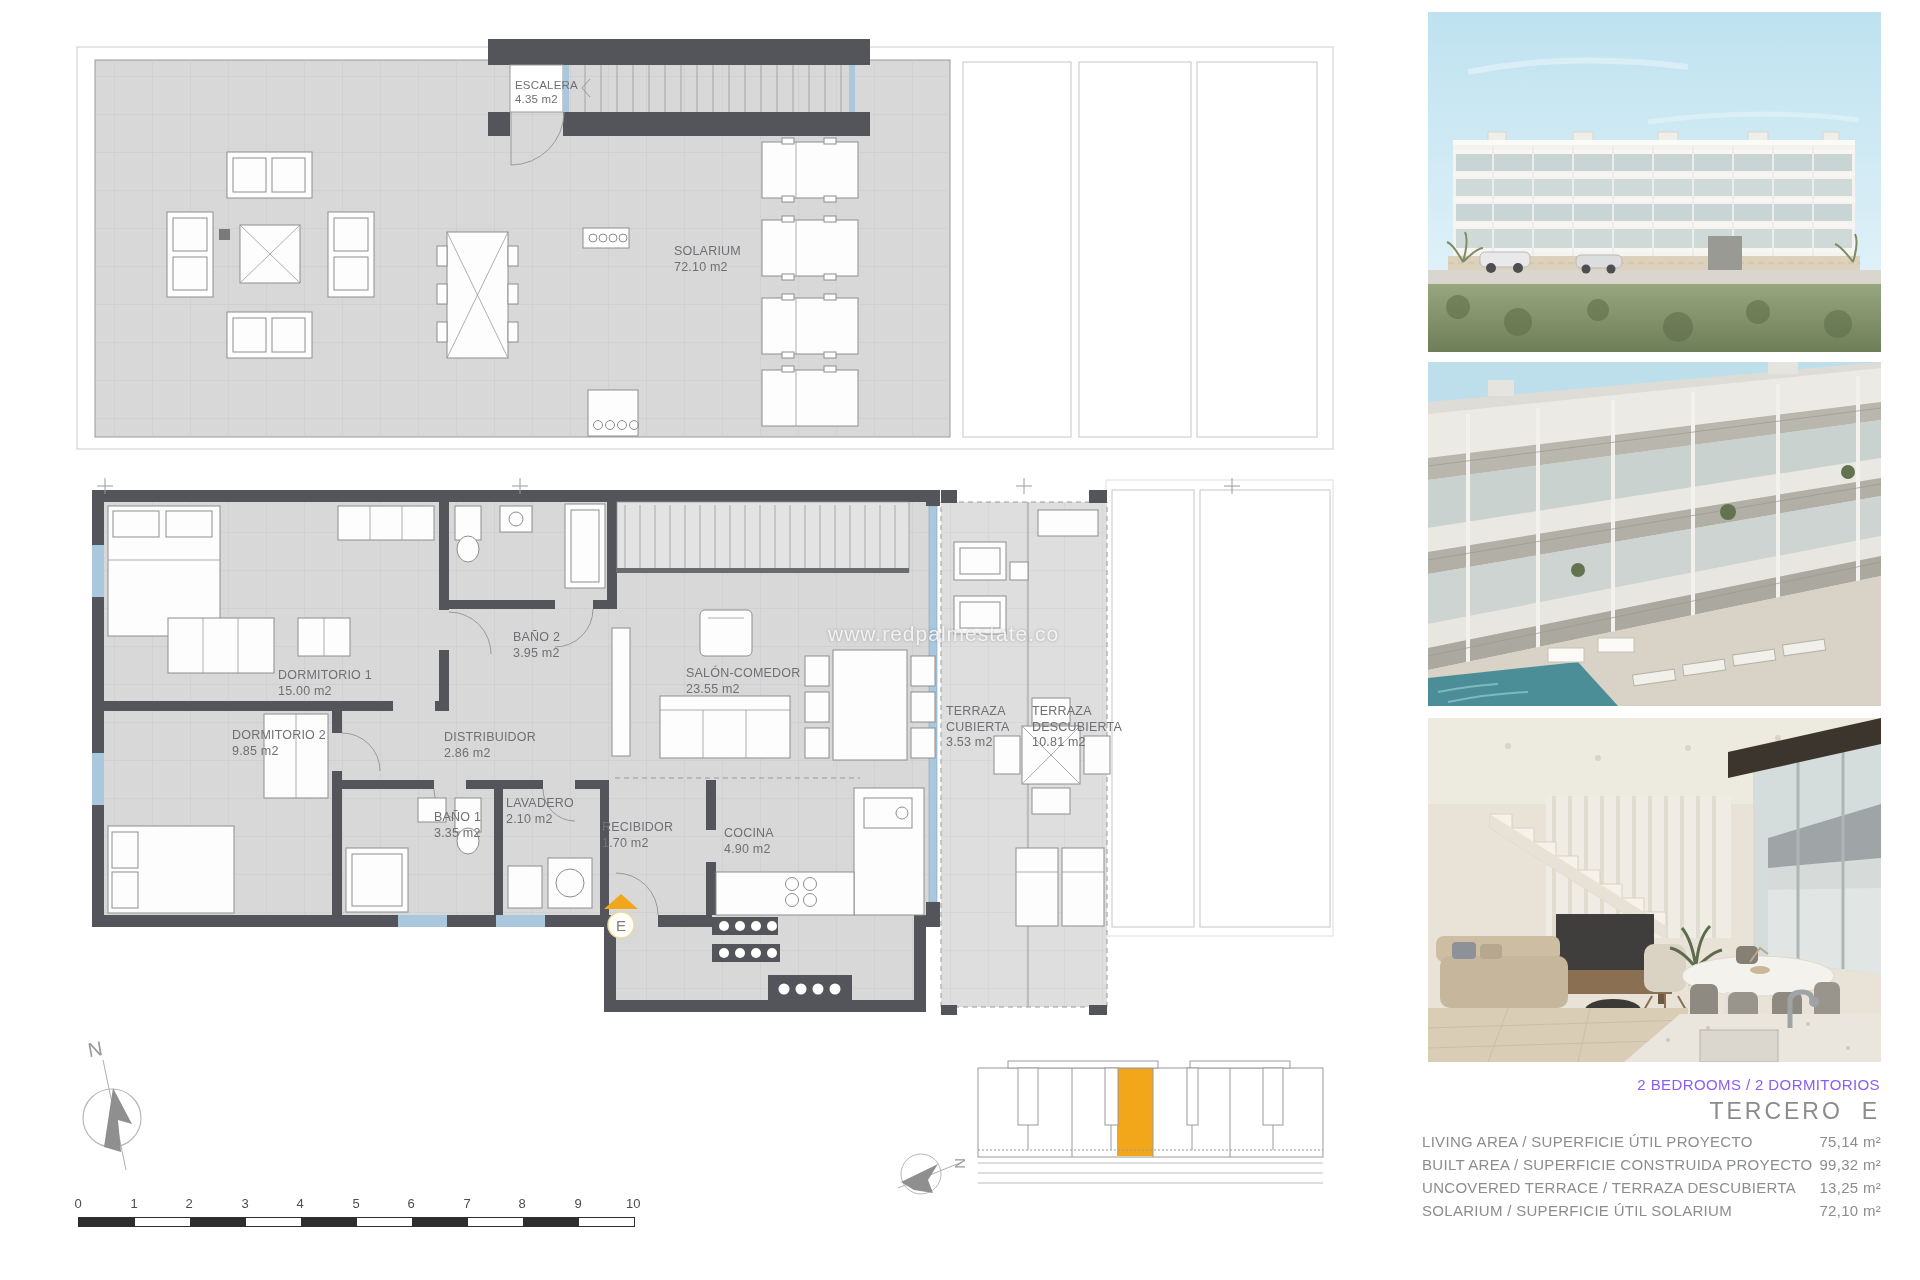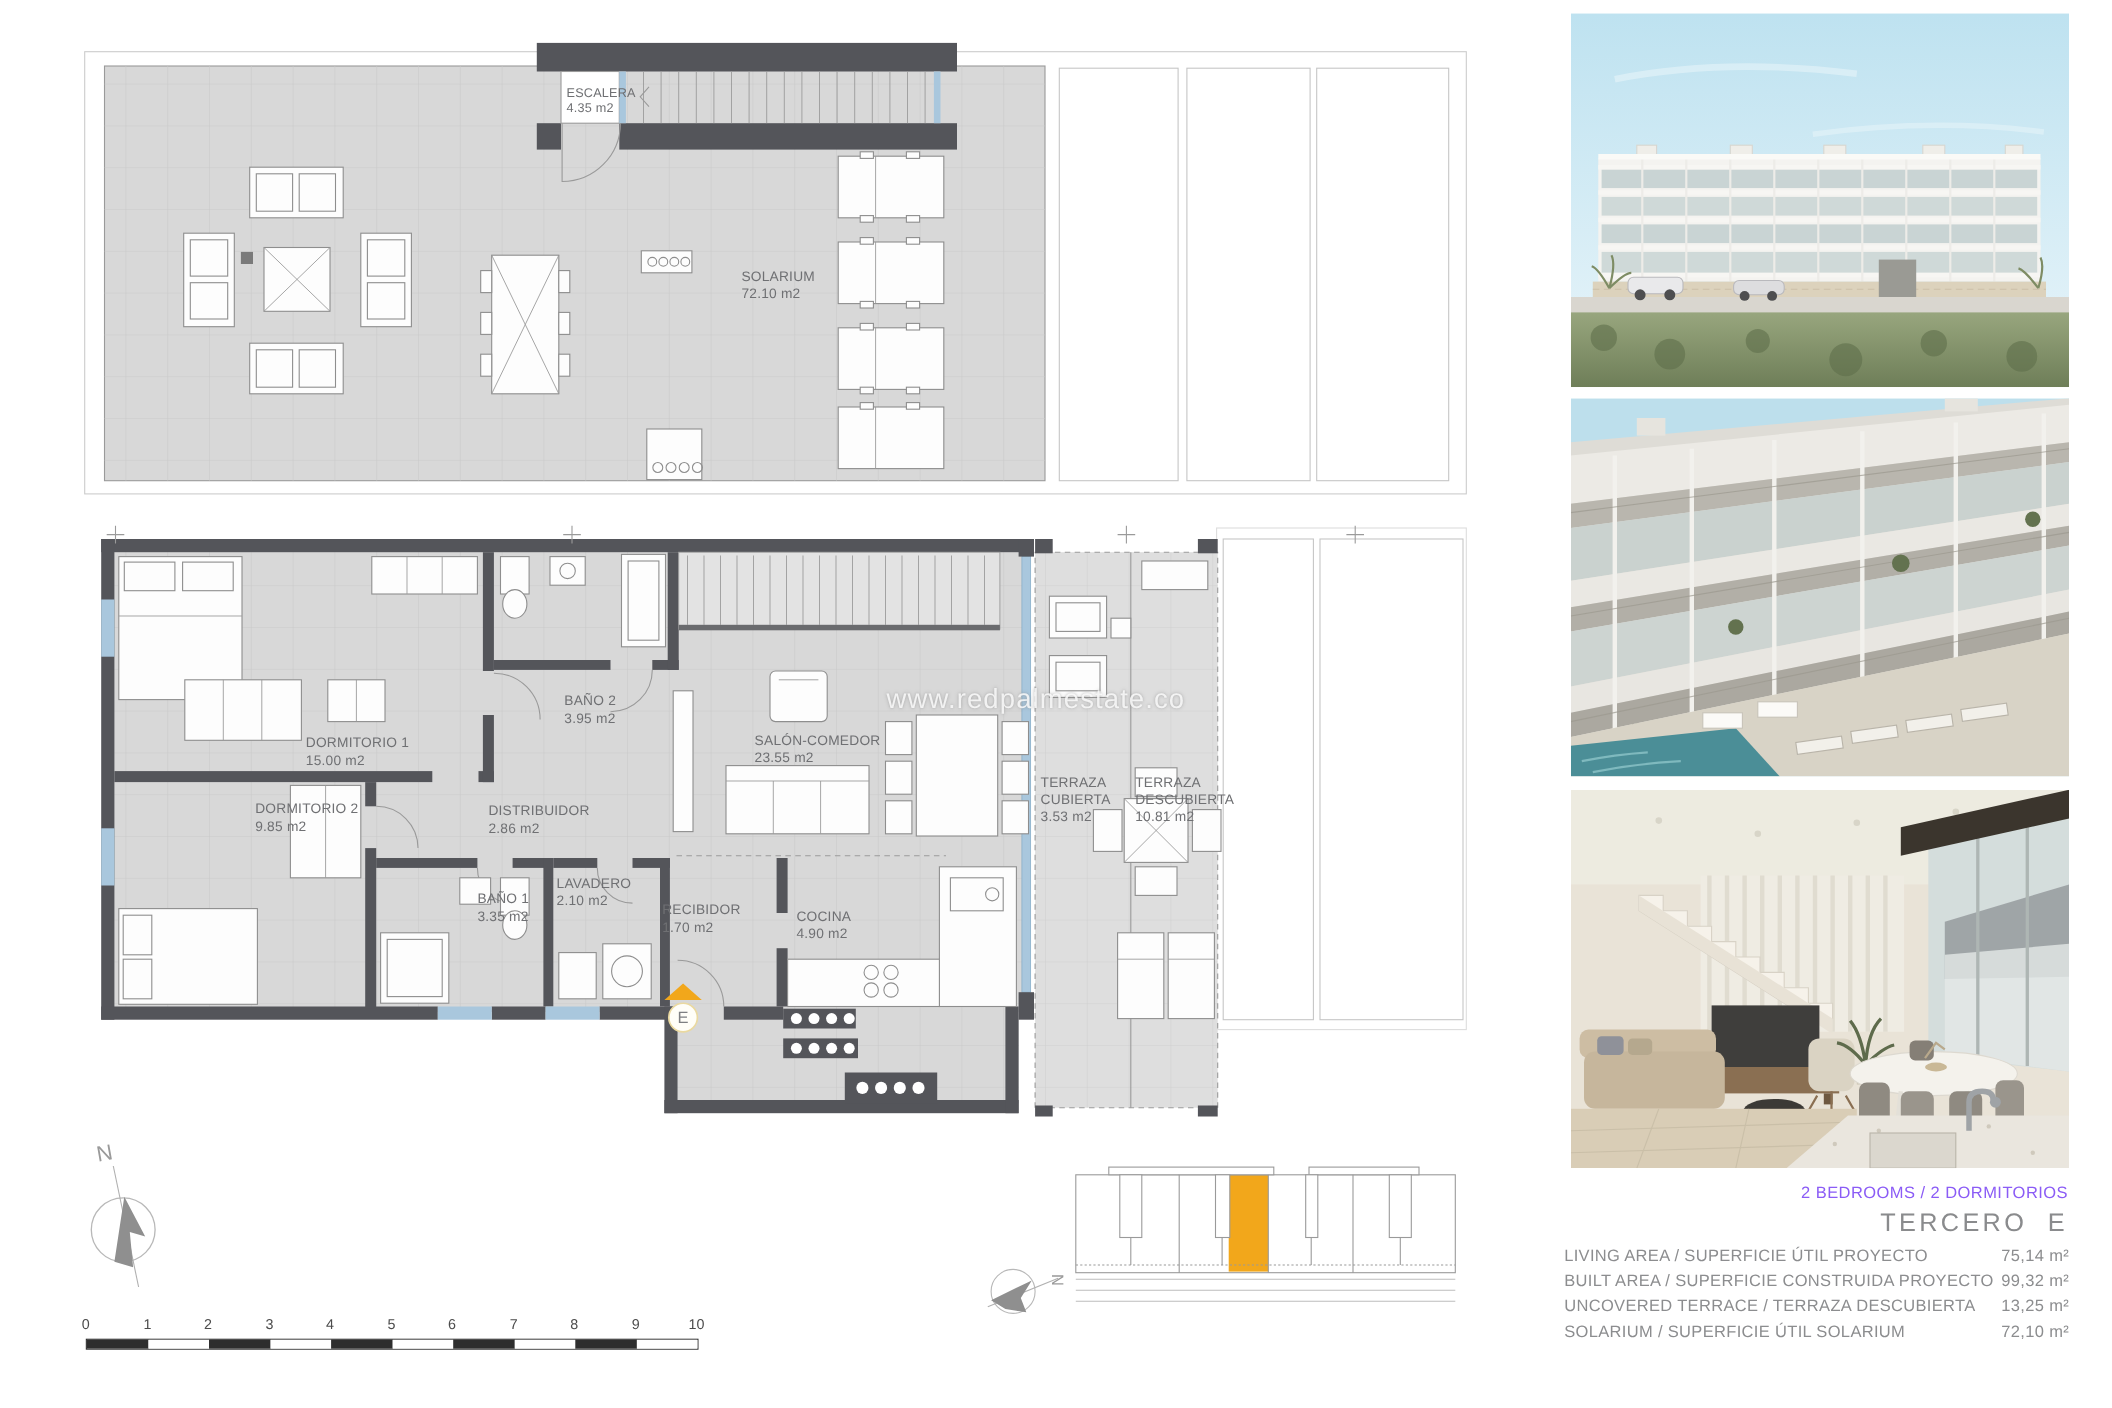--- a/index.html
+++ b/index.html
@@ -18,21 +18,21 @@
   .thin{stroke:#C6C6C6;stroke-width:1;fill:#FFFFFF;}
   .dotc{fill:#FFFFFF;}
   
   .room-label{position:absolute;font-size:12.5px;line-height:15.5px;color:#6F7073;
               letter-spacing:.2px;white-space:nowrap;}
   .room-label .area{display:block;}
   .room-label.wrap{white-space:normal;width:62px;}
   .plan-title{position:absolute;font-size:12.5px;line-height:16px;color:#6F7073;letter-spacing:.2px;}
   .plan-title .area{display:block;}
   .esc{font-size:11.5px;line-height:14px;}
-  .watermark{position:absolute;left:806px;top:622px;width:300px;font-size:25px;
+  .watermark{position:absolute;left:828px;top:622px;width:300px;font-size:21px;
              color:rgba(252,252,252,.85);letter-spacing:1px;
              text-shadow:0 0 3px rgba(130,130,130,.65);}
   .e-letter{position:absolute;left:608px;top:917px;width:26px;text-align:center;
             font-size:15px;color:#7E7F82;}
   .north-letter{position:absolute;font-size:20px;color:#9A9A9A;}
   .tick{position:absolute;font-size:13px;color:#4C4C4C;width:14px;text-align:center;}
   .bar{position:absolute;left:78px;top:1217px;width:555px;height:8px;
        border:1px solid #2E2E2E;display:flex;}
   .bar div{flex:1 1 0;}
   .bar .b{background:#2E2E2E;}

